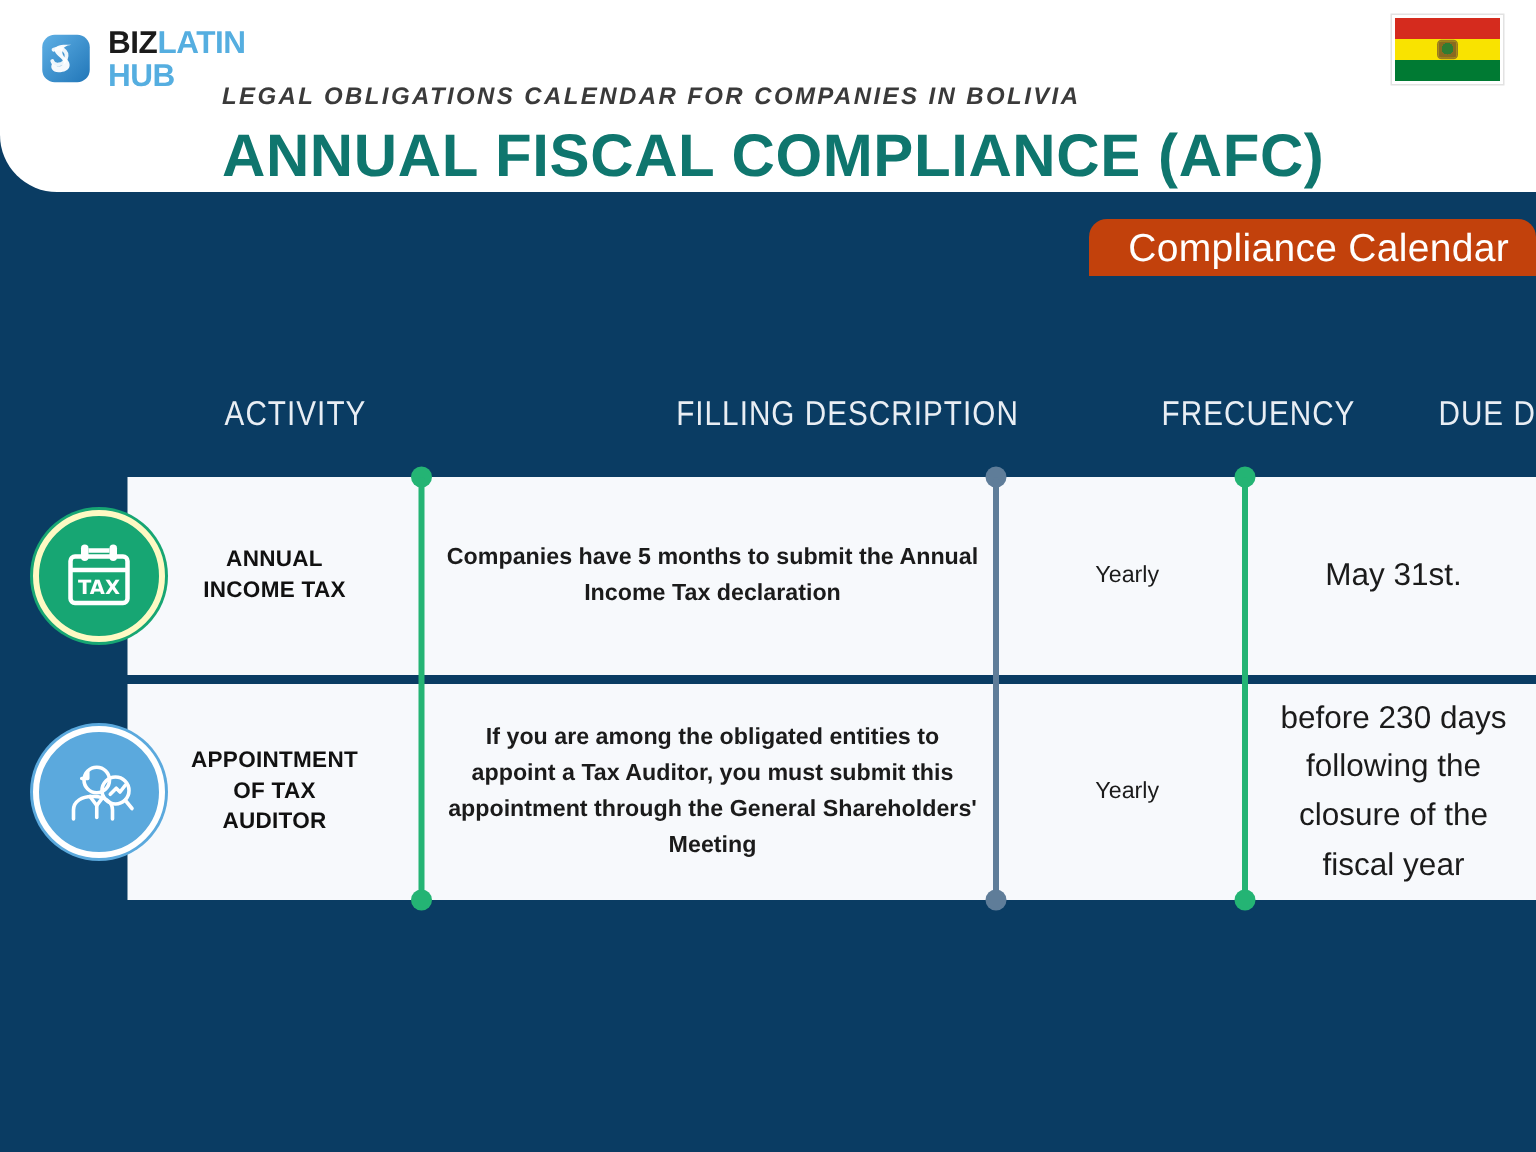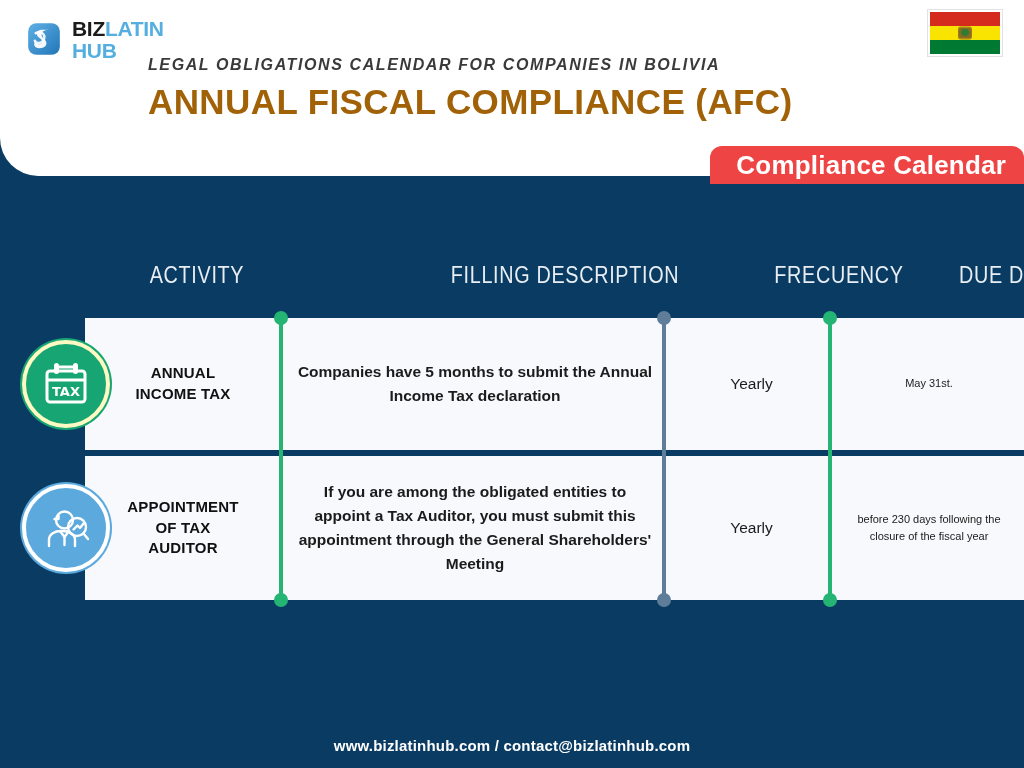--- a/index.html
+++ b/index.html
@@ -6,21 +6,21 @@
   body{
     width:1024px;height:768px;overflow:hidden;
     background:#0a3c63;
     font-family:"Liberation Sans", sans-serif;
     position:relative;
   }
   #canvas{position:absolute;inset:0;width:1024px;height:768px;}
 
   
   .header-band{
-    position:absolute;left:0;top:0;width:1024px;height:176px;
+    position:absolute;left:0;top:0;width:1024px;height:128px;
     background:#ffffff;
     border-bottom-left-radius:38px;
   }
   .logo{position:absolute;left:24px;top:16px;display:flex;align-items:center;gap:8px;}
   .logo-mark{width:40px;height:40px;flex:0 0 40px;}
   .logo-text{line-height:1;padding-top:2px;}
   .logo-line1{font-size:21px;font-weight:bold;letter-spacing:-0.3px;}
   .logo-biz{color:#1b1b1b;}
   .logo-latin{color:#55aee0;}
   .logo-hub{font-size:21px;font-weight:bold;color:#55aee0;letter-spacing:-0.3px;display:block;margin-top:1px;}
@@ -44,34 +44,33 @@
 
   .eyebrow{
     position:absolute;left:148px;top:56px;
     font-size:16px;font-style:italic;font-weight:600;
     letter-spacing:1.6px;color:#3a3a3a;
     font-family:"Liberation Sans", sans-serif;
     white-space:nowrap;
   }
   .title{
     position:absolute;left:148px;top:82px;
-    font-size:35px;font-weight:bold;letter-spacing:0.4px;
-    color:#a16207;white-space:nowrap;
+    font-size:40px;font-weight:bold;letter-spacing:0.4px;
+    color:#0f766e;white-space:nowrap;
   }
 
   
   .calendar-tab{
     position:absolute;right:0;top:146px;
     height:38px;padding:0 18px 0 26px;
-    background:#ef4444;
+    background:#c2410c;
     border-top-left-radius:12px;border-top-right-radius:12px;
     display:flex;align-items:center;
     color:#ffffff;font-size:26px;letter-spacing:0.2px;
     box-sizing:border-box;
-    font-weight:bold;
   }
 
   
   .col-headers{
     position:absolute;left:92px;top:262px;width:939px;height:40px;
   }
   .col-head{
     position:absolute;top:0;
     color:#e9eef4;font-size:23px;letter-spacing:0.8px;
     text-align:center;
@@ -98,21 +97,21 @@
   .cell-due{left:749px;width:190px;padding:0 14px;}
 
   .activity-text{
     font-size:15px;font-weight:bold;color:#111111;
     text-align:center;line-height:1.38;letter-spacing:0.2px;
   }
   .desc-text{
     font-size:15.5px;color:#1b1b1b;text-align:center;line-height:1.55;
   }
   .freq-text{font-size:15.5px;color:#1b1b1b;text-align:left;}
-  .due-text{font-size:11px;color:#1b1b1b;text-align:center;line-height:1.55;}
+  .due-text{font-size:21px;color:#1b1b1b;text-align:center;line-height:1.55;}
 
   
   .divider{position:absolute;width:4px;}
   .divider .bar{position:absolute;left:0;top:7px;bottom:7px;width:4px;border-radius:2px;}
   .divider .dot{position:absolute;left:50%;transform:translateX(-50%);width:14px;height:14px;border-radius:50%;}
   .divider .dot.top{top:0;}
   .divider .dot.bot{bottom:0;}
   .div-green .bar{background:#24b474;}
   .div-green .dot{background:#24b474;}
   .div-slate .bar{background:#5f7d99;}
@@ -255,15 +254,14 @@
         <path d="M11 46 v-6 c0-6 6-9 12-9 h2 c6 0 12 3 12 9 v6"></path>
         <path d="M22 31 l4.5 6 l4.5 -6"></path>
         <path d="M26.5 37 v8"></path>
         <circle cx="39" cy="27" r="9"></circle>
         <path d="M45.5 33.5 L50 39"></path>
         <path d="M35.5 29.5 l4 -4 l2.5 2.5 l3.5 -4.5"></path>
       </g>
     </svg>
   </div>
 
-  <div class="footer">www.bizlatinhub.com / contact@bizlatinhub.com</div>
 
 </div>
 
 </body></html>

